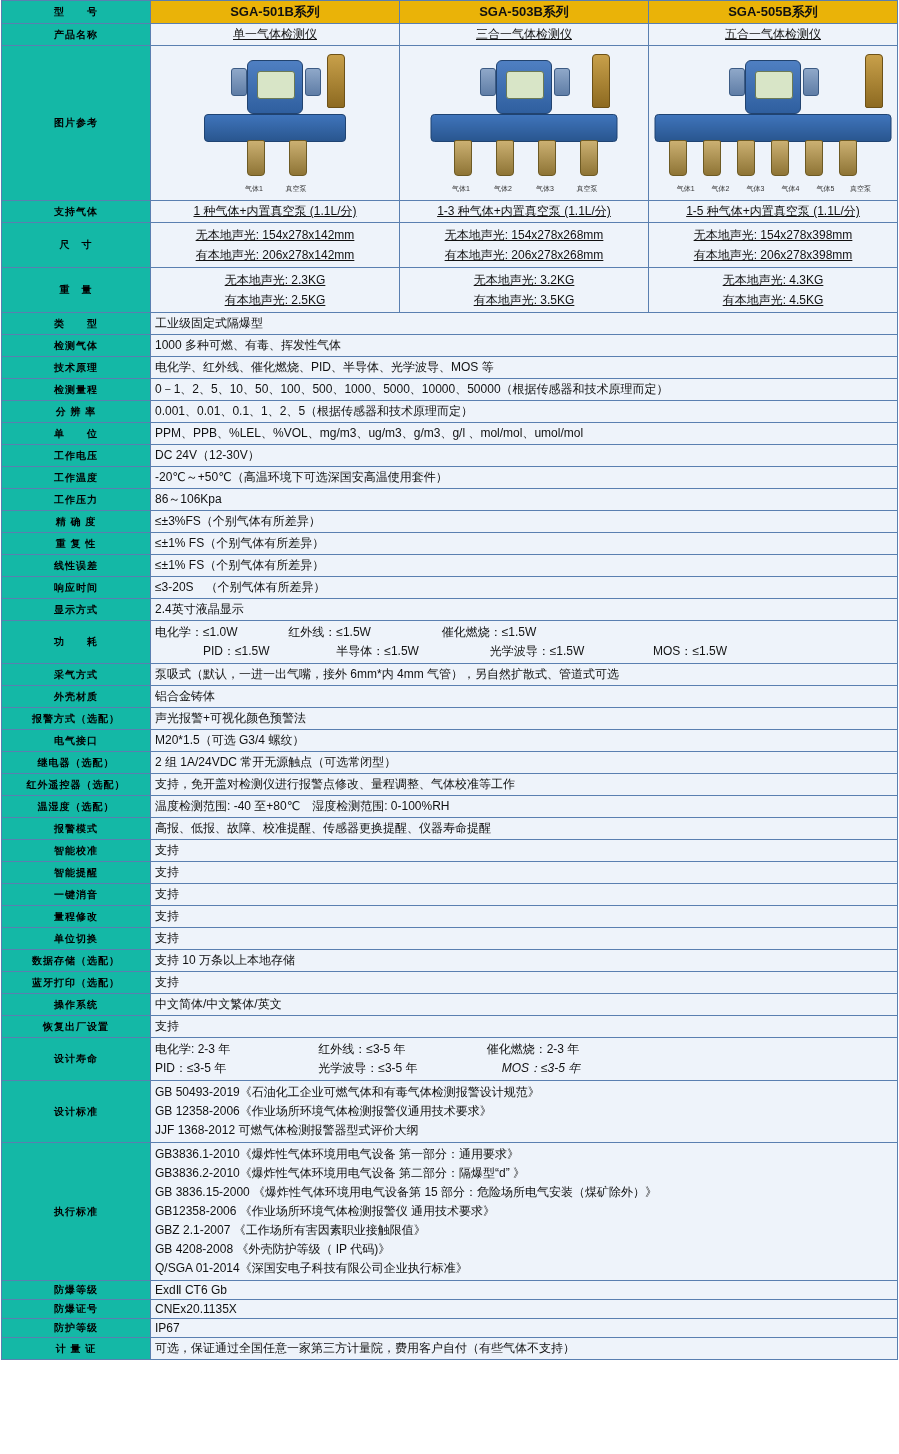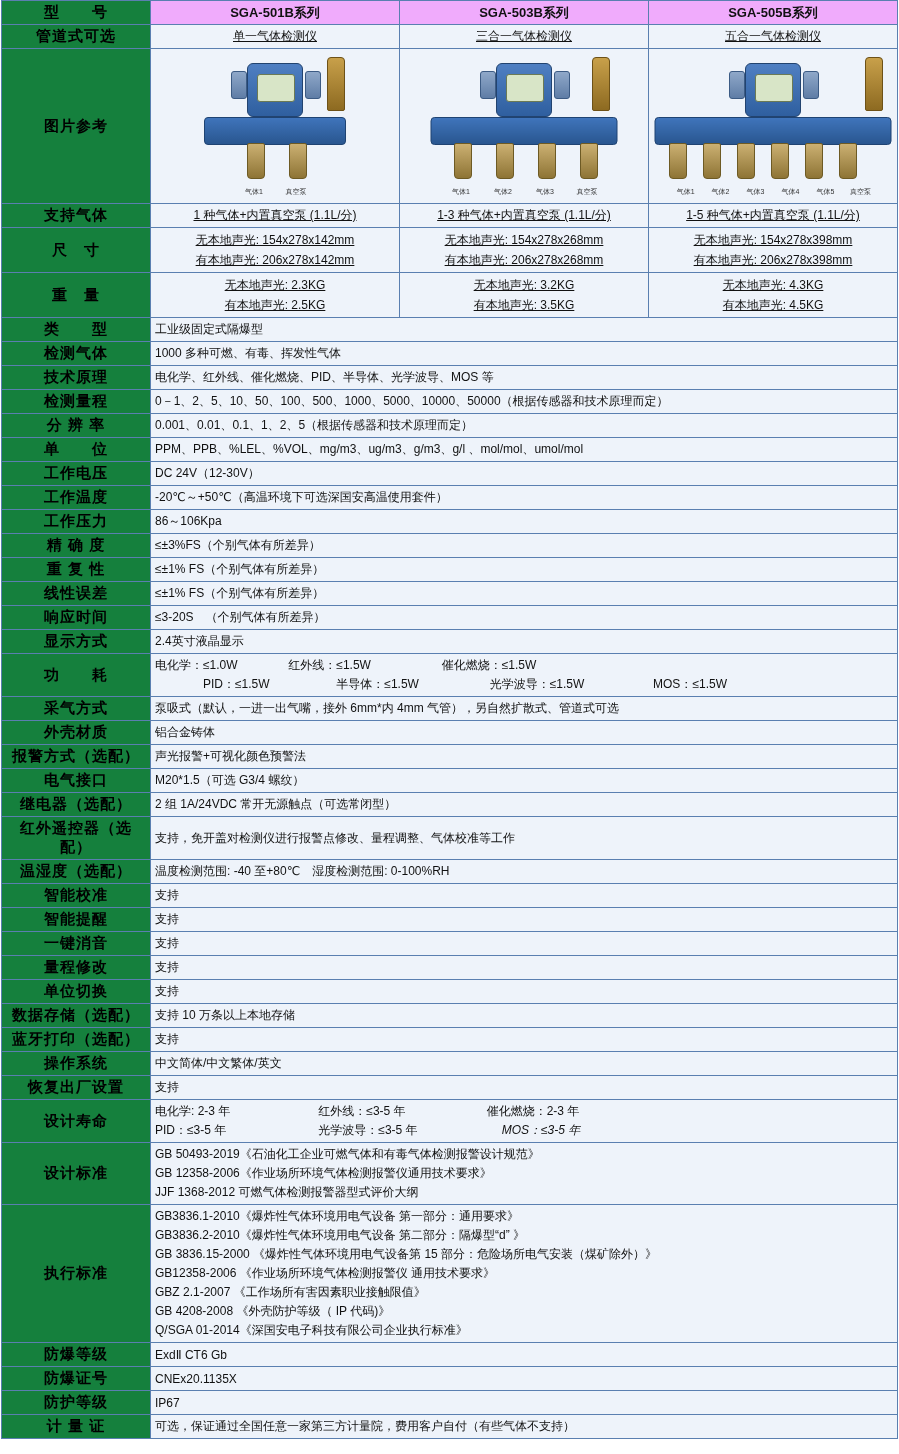--- a/index.html
+++ b/index.html
@@ -15,42 +15,42 @@
     width:897px;
     margin:0 auto;
     table-layout:fixed;
   }
   table.spec td{
     border:1px solid #5a7fb0;
     vertical-align:middle;
     padding:2px 4px;
   }
   .lbl{
-    background:#15803d;
+    background:#14b8a6;
     text-align:center;
     font-weight:bold;
-    font-size:15px;
+    font-size:10px;
     letter-spacing:1px;
     width:140px;
     color:#000;
   }
   .val{
     background:#eef3fa;
     text-align:left;
     padding-left:8px;
     font-size:12px;
   }
   .valc{
     background:#eef3fa;
     text-align:center;
     font-size:12px;
     text-decoration:underline;
   }
   .hdr{
-    background:#f0abfc;
+    background:#eab308;
     text-align:center;
     font-weight:bold;
     font-size:13px;
   }
   .twoline div{line-height:20px;}
   .imgcell{
     background:#eef3fa;
     text-align:center;
     padding:4px 2px;
     height:150px;
@@ -105,21 +105,21 @@
 
   <tbody>
       <tr>
     <td class="lbl">型　　号</td>
     <td class="hdr">SGA-501B系列</td>
     <td class="hdr">SGA-503B系列</td>
     <td class="hdr">SGA-505B系列</td>
   </tr>
 
   <tr>
-    <td class="lbl">管道式可选</td>
+    <td class="lbl">产品名称</td>
     <td class="valc">单一气体检测仪</td>
     <td class="valc">三合一气体检测仪</td>
     <td class="valc">五合一气体检测仪</td>
   </tr>
 
   <tr>
     <td class="lbl">图片参考</td>
 
     <td class="imgcell">
       <div class="dev-wrap">
@@ -318,20 +318,24 @@
   </tr>
   <tr>
     <td class="lbl">红外遥控器（选配）</td>
     <td class="val" colspan="3">支持，免开盖对检测仪进行报警点修改、量程调整、气体校准等工作</td>
   </tr>
   <tr>
     <td class="lbl">温湿度（选配）</td>
     <td class="val" colspan="3">温度检测范围: -40 至+80℃　湿度检测范围: 0-100%RH</td>
   </tr>
   <tr>
+    <td class="lbl">报警模式</td>
+    <td class="val" colspan="3">高报、低报、故障、校准提醒、传感器更换提醒、仪器寿命提醒</td>
+  </tr>
+  <tr>
     <td class="lbl">智能校准</td>
     <td class="val" colspan="3">支持</td>
   </tr>
   <tr>
     <td class="lbl">智能提醒</td>
     <td class="val" colspan="3">支持</td>
   </tr>
   <tr>
     <td class="lbl">一键消音</td>
     <td class="val" colspan="3">支持</td>

